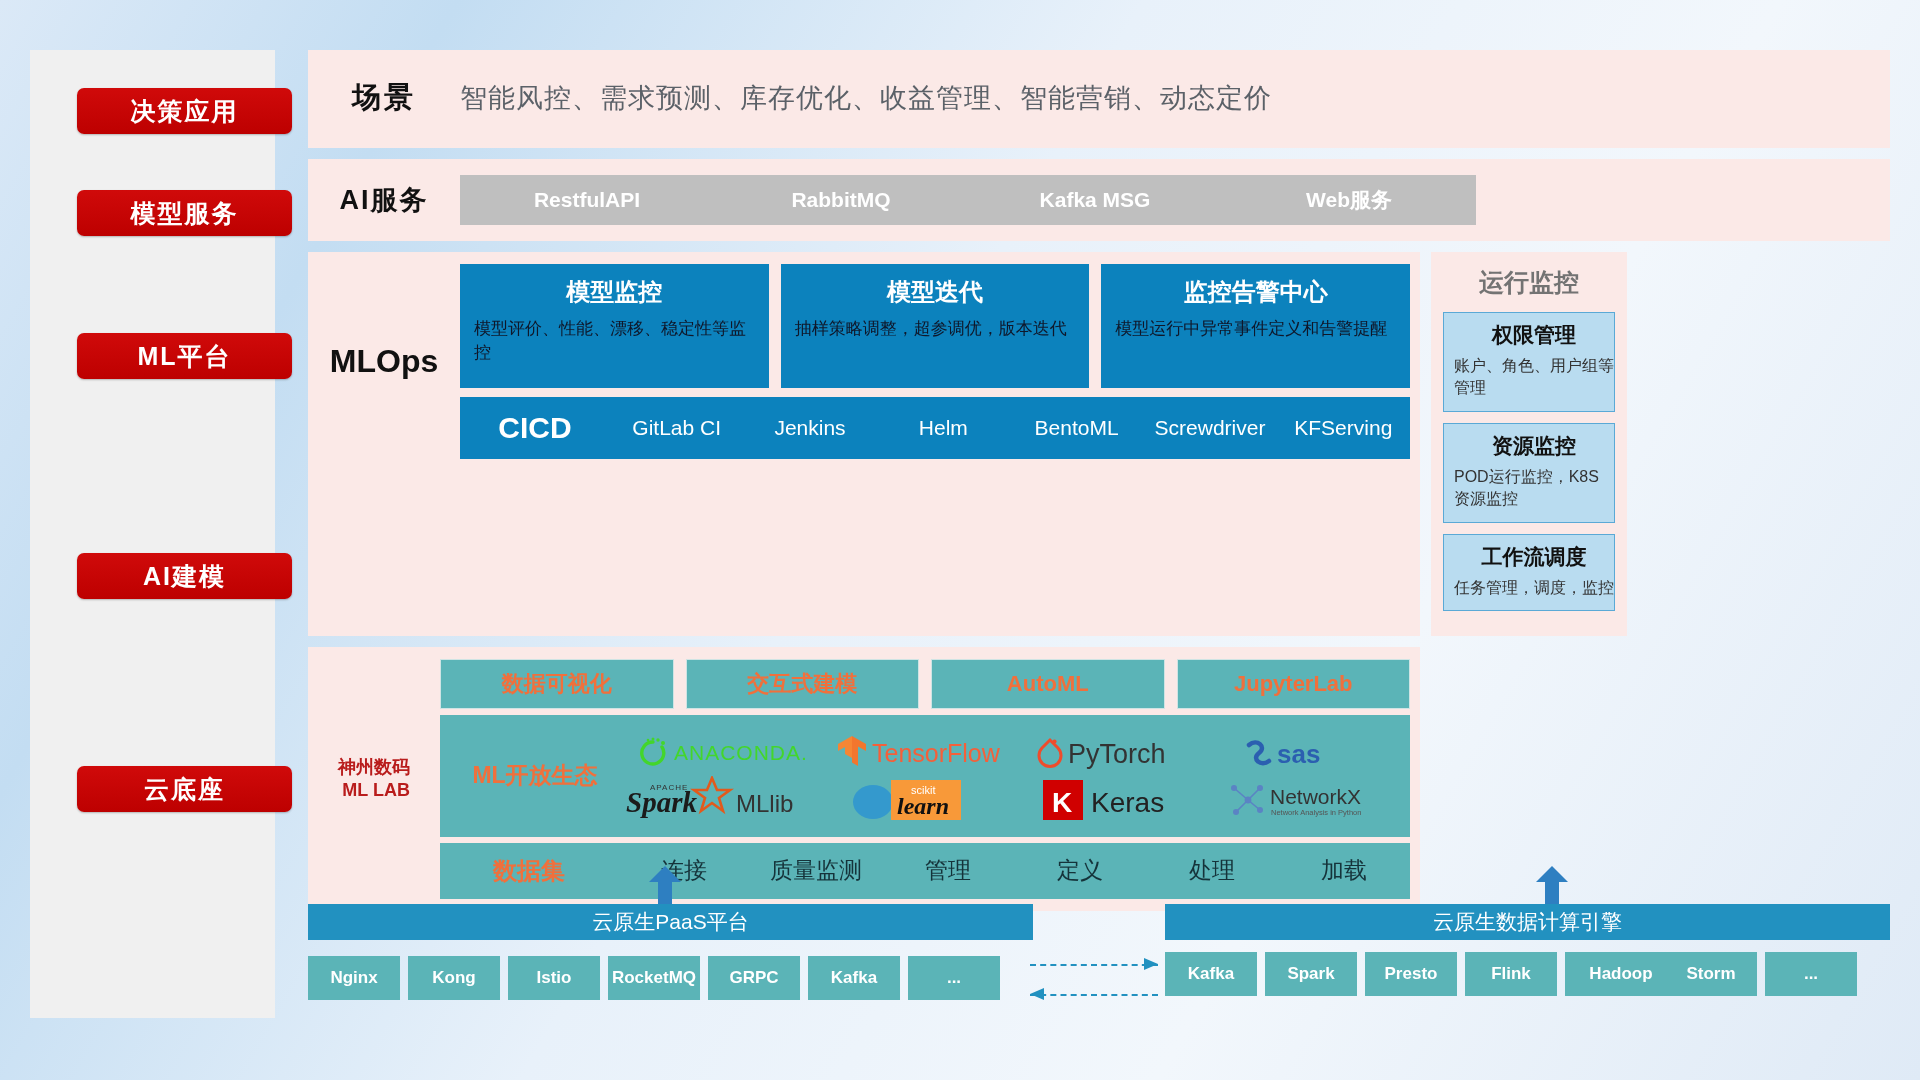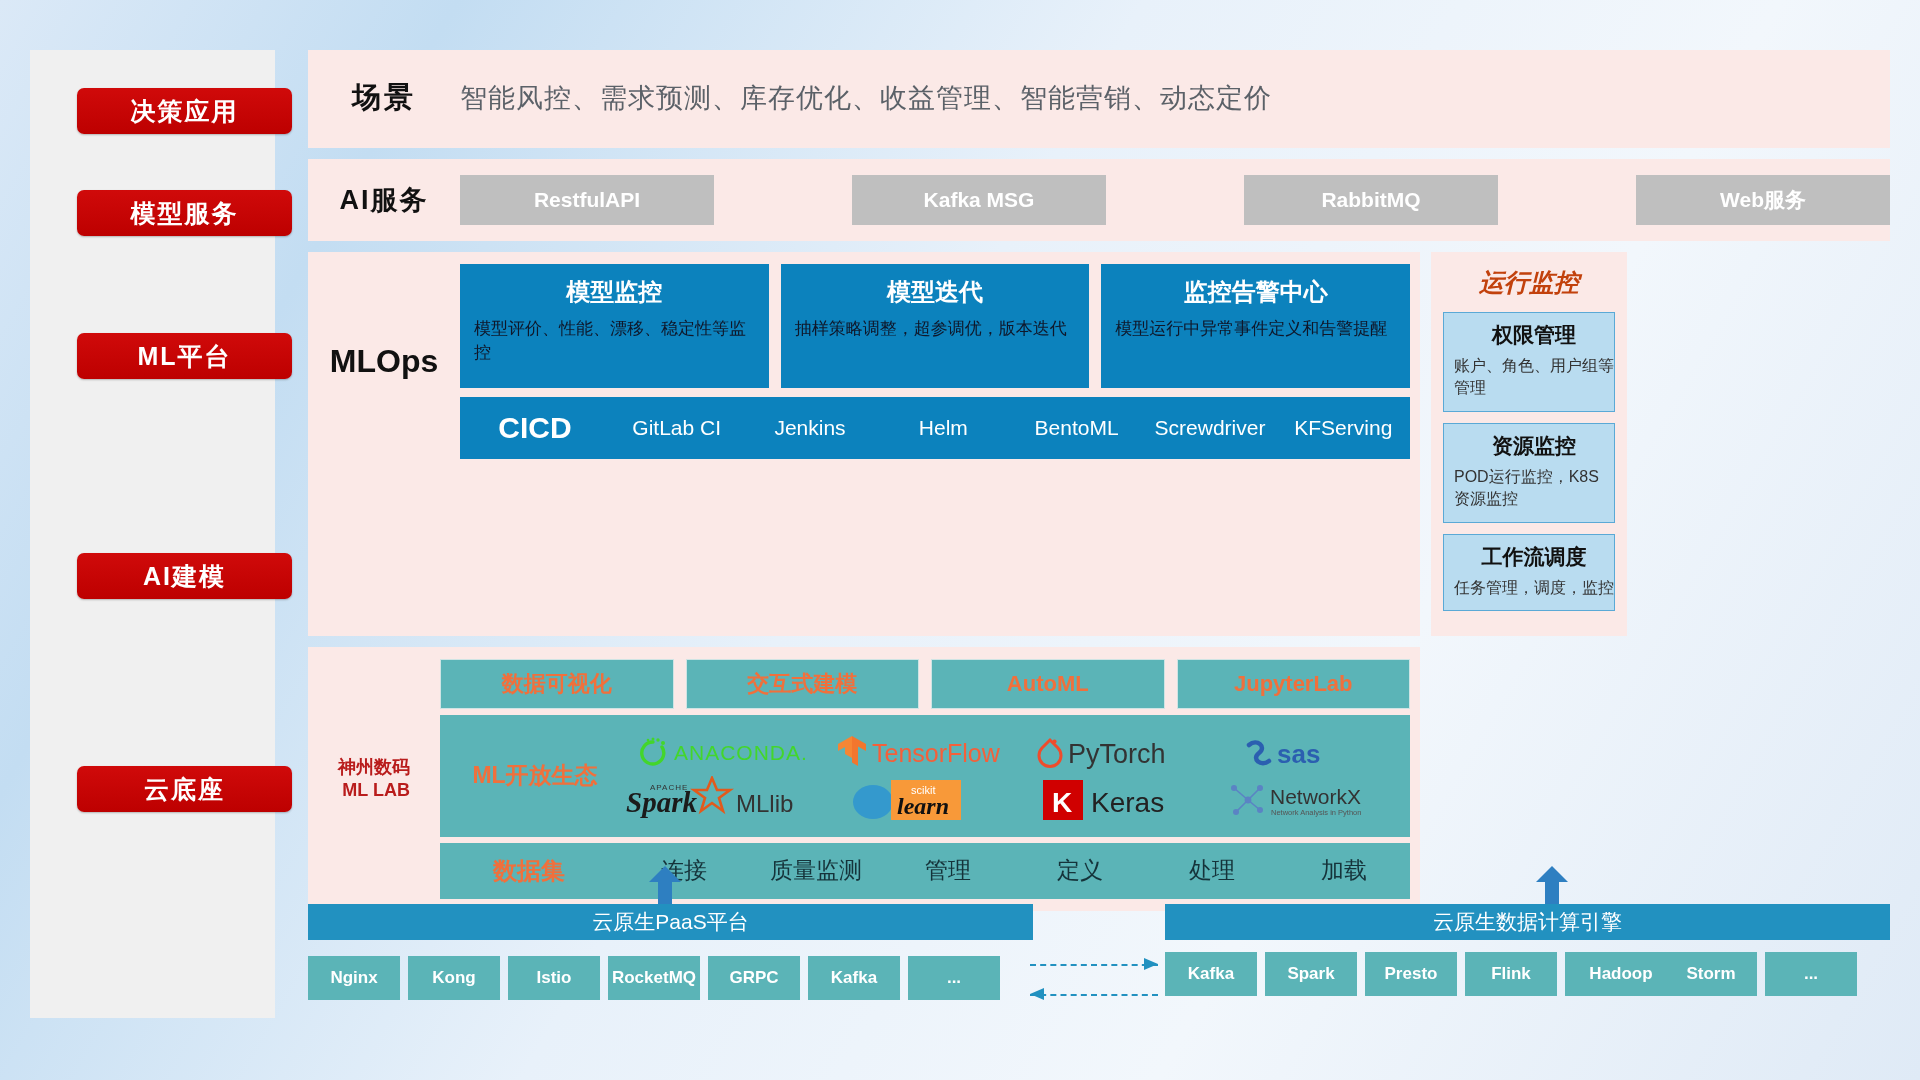--- a/index.html
+++ b/index.html
@@ -28,21 +28,21 @@
 
   
   .r1 { padding:22px 0 24px 0; }
   .r1row { display:flex; align-items:center; height:52px; }
   .r1lab { width:152px; text-align:center; font-size:29px; font-weight:bold; color:#111; letter-spacing:3px;}
   .r1val { font-size:27px; color:#5b6168; letter-spacing:1px; }
 
   
   .r2 { height:82px; display:flex; align-items:center; }
   .r2lab { width:152px; text-align:center; font-size:27px; font-weight:bold; color:#111; letter-spacing:2px;}
-  .r2items { flex:1; display:flex; justify-content:space-between; }
+  .r2items { flex:1; display:flex; }
   .r2box { width:254px; height:50px; background:#bfbfbf; color:#fff; font-size:21px;
            font-weight:bold; display:flex; align-items:center; justify-content:center; }
 
   
   .r3wrap { display:flex; margin-top:11px; gap:11px; }
   .r3 { width:1112px; background:#fbe9e7; padding:12px 0 12px 0; }
   .r3inner { display:flex; }
   .r3lab { width:152px; display:flex; align-items:center; justify-content:center;
            font-size:32px; font-weight:bold; color:#111; }
   .r3cards { flex:1; }
@@ -52,21 +52,21 @@
   .mlcard p { font-size:17px; line-height:1.42; color:#0f172a; }
 
   .cicd { margin-top:9px; margin-right:10px; background:#0c82bd; height:62px;
           display:flex; align-items:center; overflow:hidden; position:relative; }
   .cicd .ttl { width:150px; text-align:center; font-size:30px; font-weight:bold; color:#fff; flex:none; }
   .cicd .tool { flex:1; text-align:center; color:#fff; font-size:21px; line-height:1.35;
                 word-break:break-all; padding:0 4px; }
 
   
   .mon { width:196px; background:#fbe9e7; padding:14px 12px; }
-  .mon h3 { font-size:25px; font-weight:bold; text-align:center; color:#c2410c; margin-bottom:13px;font-style:italic; }
+  .mon h3 { font-size:25px; font-weight:bold; text-align:center; color:#737373; margin-bottom:13px; }
   .moncard { background:#b9dcf0; border:1px solid #5aa9d6; padding:8px 0 11px 10px; margin-bottom:11px; }
   .moncard h5 { font-size:21px; font-weight:bold; text-align:center; color:#111; margin-bottom:6px; }
   .moncard p { font-size:16px; line-height:1.4; color:#333; }
 
   
   .r4 { width:1112px; background:#fbe9e7; padding:12px 0; }
   .r4inner { display:flex; }
   .r4lab { width:152px; display:flex; align-items:center; justify-content:center; text-align:right;
            font-size:18px; font-weight:bold; color:#b91c1c; line-height:1.3; }
   .r4body { flex:1; padding-right:10px; }
@@ -113,22 +113,22 @@
       <div class="r1row">
         <div class="r1lab">场景</div>
         <div class="r1val">智能风控、需求预测、库存优化、收益管理、智能营销、动态定价</div>
       </div>
     </div>
 
     <div class="band r2">
       <div class="r2lab">AI服务</div>
       <div class="r2items">
         <div class="r2box">RestfulAPI</div>
+        <div class="r2box">RabbitMQ</div>
         <div class="r2box">Kafka MSG</div>
-        <div class="r2box">RabbitMQ</div>
         <div class="r2box">Web服务</div>
       </div>
     </div>
 
     <div class="r3wrap">
       <div class="r3">
         <div class="r3inner">
           <div class="r3lab">MLOps</div>
           <div class="r3cards">
             <div class="cardrow">

